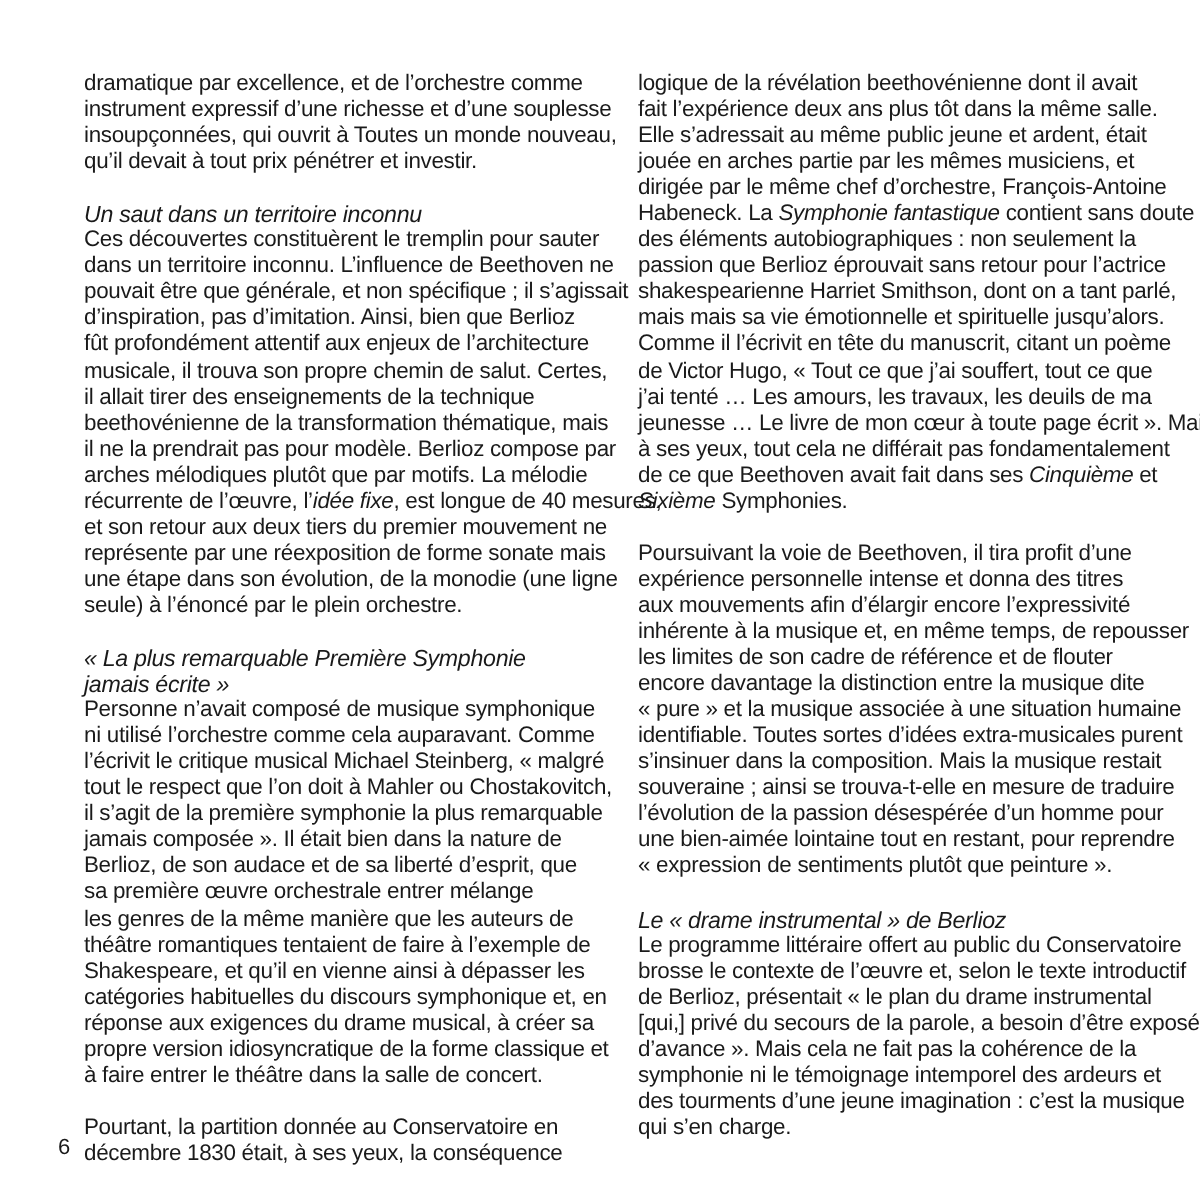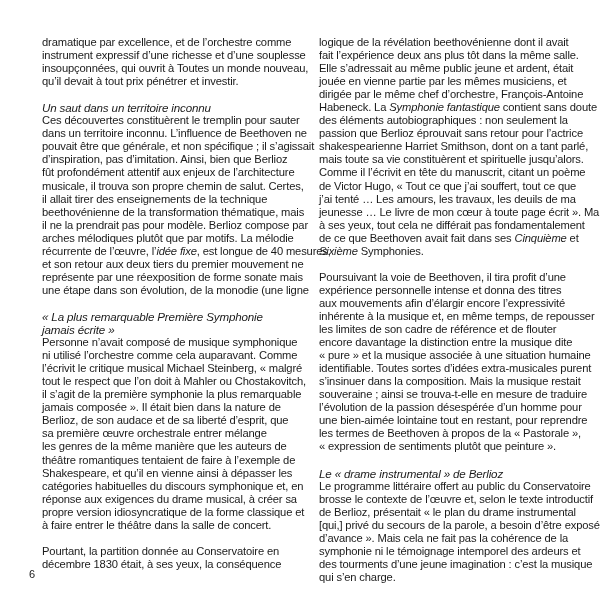--- a/index.html
+++ b/index.html
@@ -37,20 +37,21 @@
       <span class="line">fût profondément attentif aux enjeux de l’architecture</span>
       <span class="line">musicale, il trouva son propre chemin de salut. Certes,</span>
       <span class="line">il allait tirer des enseignements de la technique</span>
       <span class="line">beethovénienne de la transformation thématique, mais</span>
       <span class="line">il ne la prendrait pas pour modèle. Berlioz compose par</span>
       <span class="line">arches mélodiques plutôt que par motifs. La mélodie</span>
       <span class="line">récurrente de l’œuvre, l’<i>idée fixe</i>, est longue de 40 mesures,</span>
       <span class="line">et son retour aux deux tiers du premier mouvement ne</span>
       <span class="line">représente par une réexposition de forme sonate mais</span>
       <span class="line">une étape dans son évolution, de la monodie (une ligne</span>
+      <span class="line">seule) à l’énoncé par le plein orchestre.</span>
     </div>
     <span class="gap"></span>
     <div class="head">
       <span class="line">« La plus remarquable Première Symphonie</span>
       <span class="line">jamais écrite »</span>
     </div>
     <div>
       <span class="line">Personne n’avait composé de musique symphonique</span>
       <span class="line">ni utilisé l’orchestre comme cela auparavant. Comme</span>
       <span class="line">l’écrivit le critique musical Michael Steinberg, « malgré</span>
@@ -71,27 +72,27 @@
     <div>
       <span class="line">Pourtant, la partition donnée au Conservatoire en</span>
       <span class="line">décembre 1830 était, à ses yeux, la conséquence</span>
     </div>
   </div>
 <div class="col right" id="col-right">
     <div>
       <span class="line">logique de la révélation beethovénienne dont il avait</span>
       <span class="line">fait l’expérience deux ans plus tôt dans la même salle.</span>
       <span class="line">Elle s’adressait au même public jeune et ardent, était</span>
-      <span class="line">jouée en vienne partie par les mêmes musiciens, et</span>
+      <span class="line">jouée en arches partie par les mêmes musiciens, et</span>
       <span class="line">dirigée par le même chef d’orchestre, François-Antoine</span>
       <span class="line">Habeneck. La <i>Symphonie fantastique</i> contient sans doute</span>
       <span class="line">des éléments autobiographiques : non seulement la</span>
       <span class="line">passion que Berlioz éprouvait sans retour pour l’actrice</span>
       <span class="line">shakespearienne Harriet Smithson, dont on a tant parlé,</span>
-      <span class="line">mais toute sa vie constituèrent et spirituelle jusqu’alors.</span>
+      <span class="line">mais mais sa vie émotionnelle et spirituelle jusqu’alors.</span>
       <span class="line">Comme il l’écrivit en tête du manuscrit, citant un poème</span>
       <span class="line">de Victor Hugo, « Tout ce que j’ai souffert, tout ce que</span>
       <span class="line">j’ai tenté … Les amours, les travaux, les deuils de ma</span>
       <span class="line">jeunesse … Le livre de mon cœur à toute page écrit ». Mais,</span>
       <span class="line">à ses yeux, tout cela ne différait pas fondamentalement</span>
       <span class="line">de ce que Beethoven avait fait dans ses <i>Cinquième</i> et</span>
       <span class="line"><i>Sixième</i> Symphonies.</span>
     </div>
     <span class="gap"></span>
     <div>
@@ -100,21 +101,20 @@
       <span class="line">aux mouvements afin d’élargir encore l’expressivité</span>
       <span class="line">inhérente à la musique et, en même temps, de repousser</span>
       <span class="line">les limites de son cadre de référence et de flouter</span>
       <span class="line">encore davantage la distinction entre la musique dite</span>
       <span class="line">« pure » et la musique associée à une situation humaine</span>
       <span class="line">identifiable. Toutes sortes d’idées extra-musicales purent</span>
       <span class="line">s’insinuer dans la composition. Mais la musique restait</span>
       <span class="line">souveraine ; ainsi se trouva-t-elle en mesure de traduire</span>
       <span class="line">l’évolution de la passion désespérée d’un homme pour</span>
       <span class="line">une bien-aimée lointaine tout en restant, pour reprendre</span>
-      <span class="line">les termes de Beethoven à propos de la « Pastorale »,</span>
       <span class="line">« expression de sentiments plutôt que peinture ».</span>
     </div>
     <span class="gap"></span>
     <div class="head">
       <span class="line">Le « drame instrumental » de Berlioz</span>
     </div>
     <div>
       <span class="line">Le programme littéraire offert au public du Conservatoire</span>
       <span class="line">brosse le contexte de l’œuvre et, selon le texte introductif</span>
       <span class="line">de Berlioz, présentait « le plan du drame instrumental</span>

